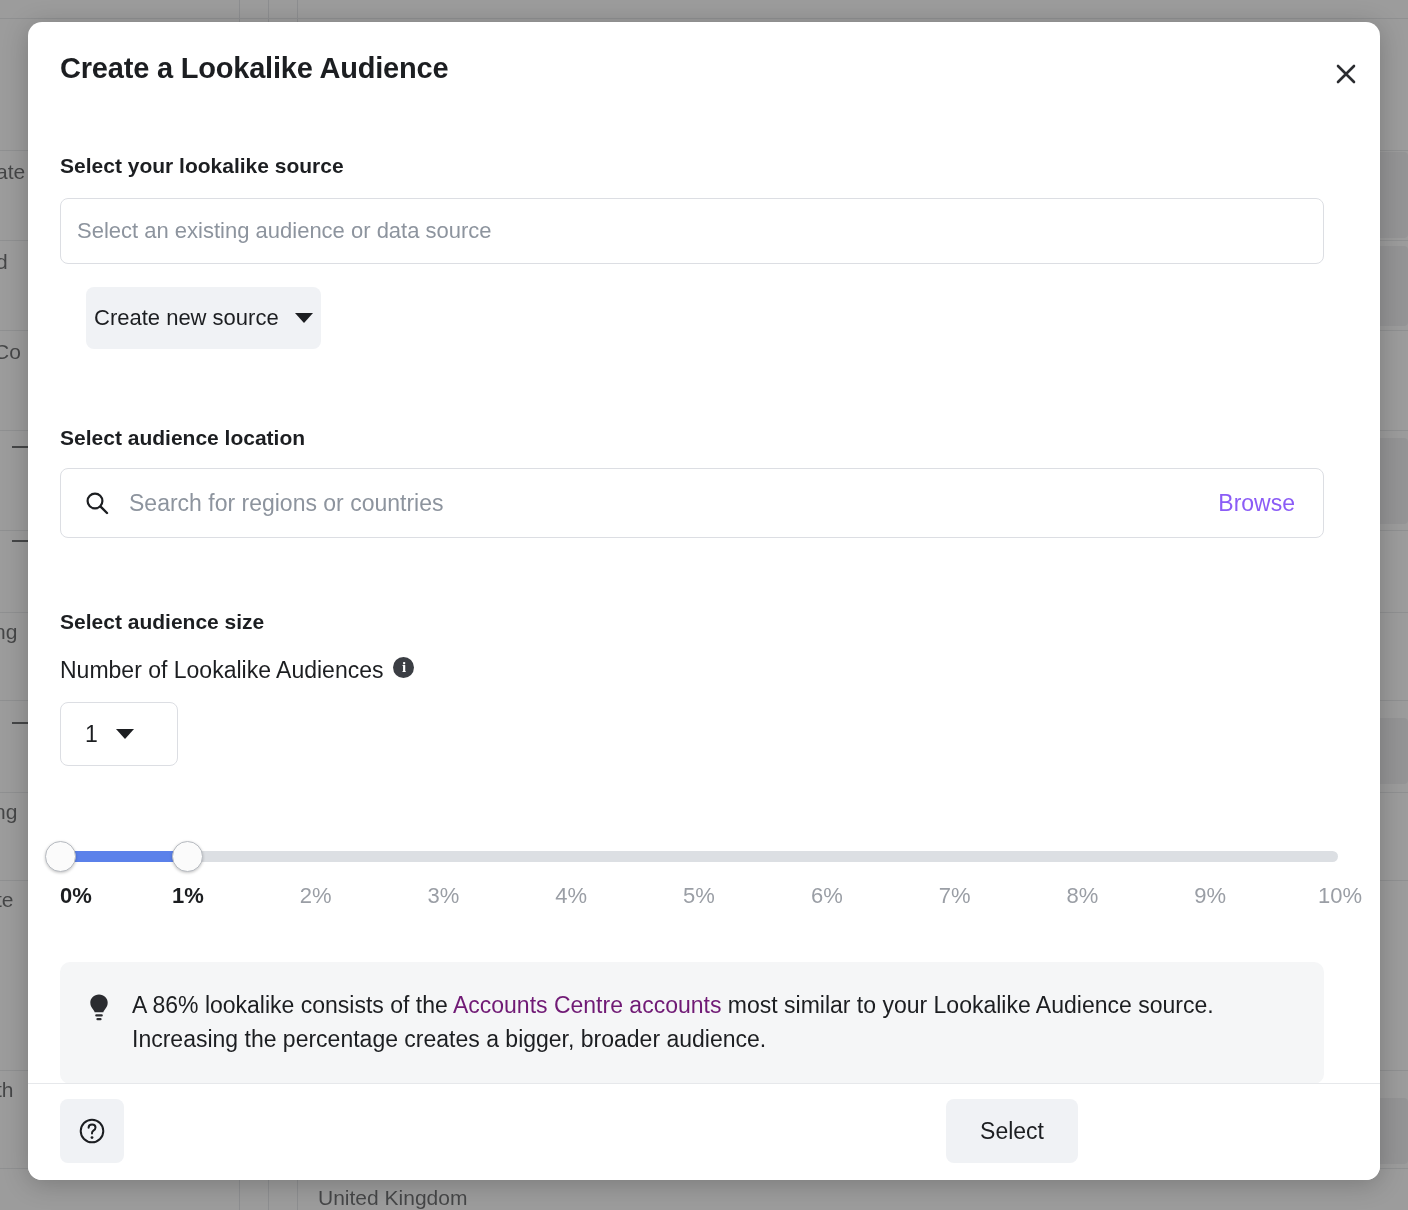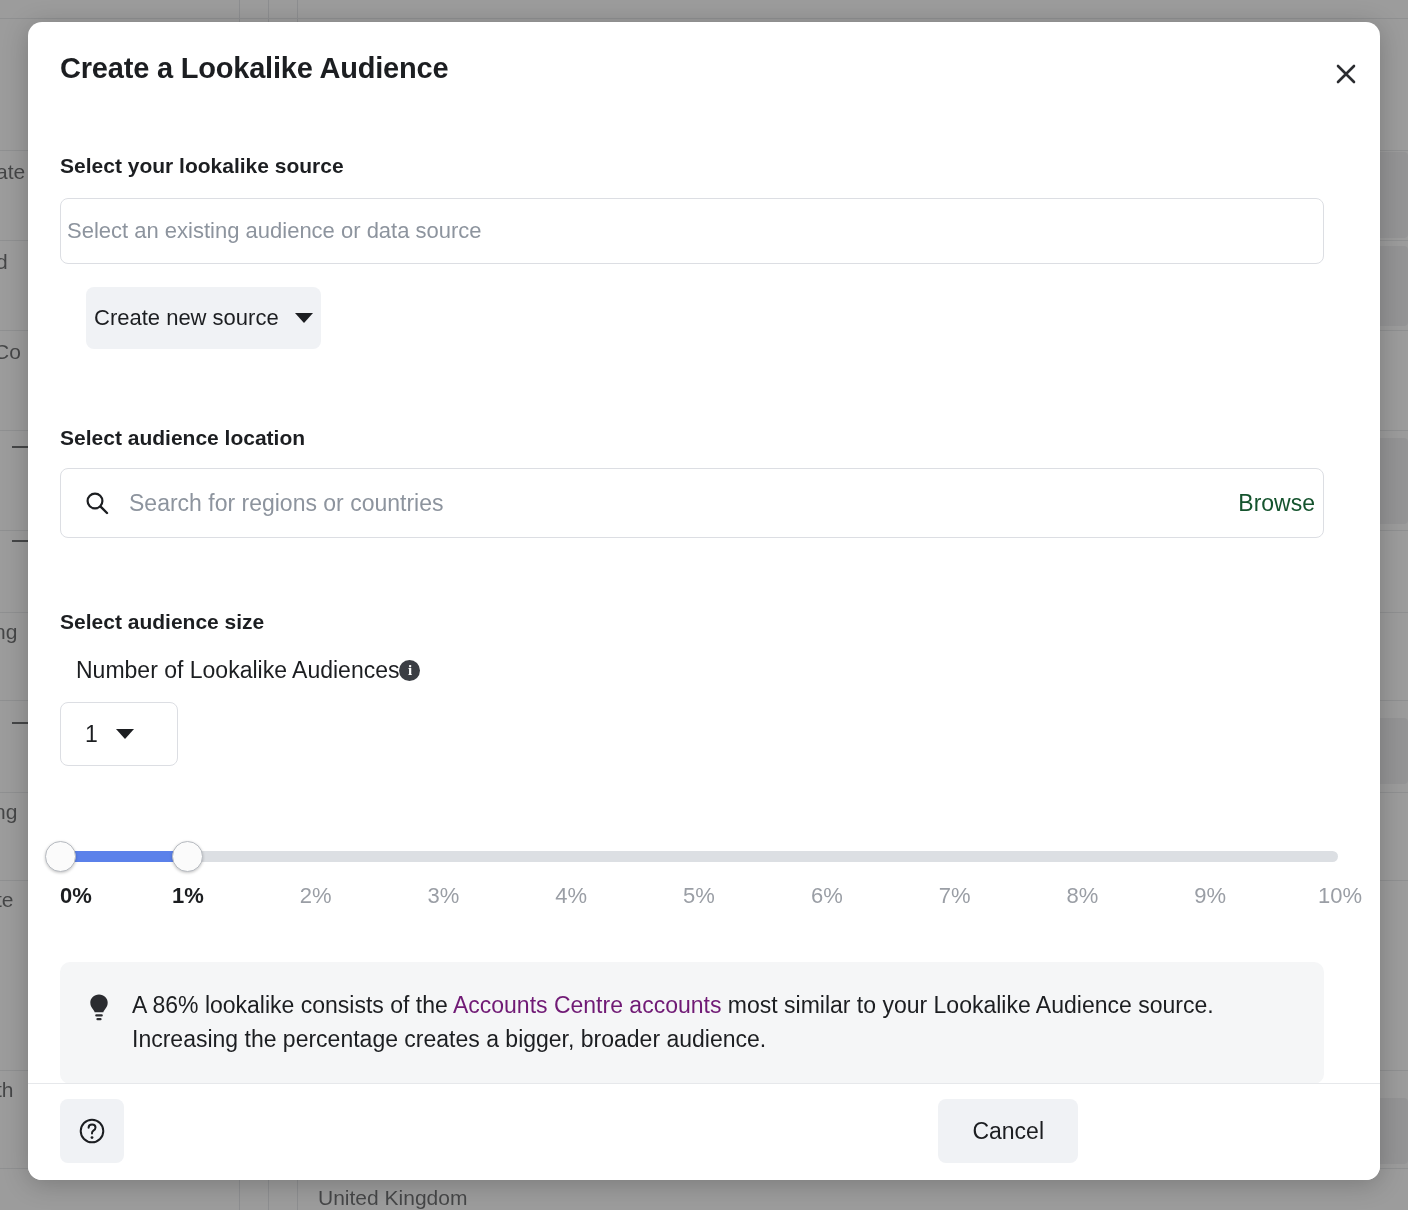--- a/index.html
+++ b/index.html
@@ -141,21 +141,21 @@
     left: 32px;
     width: 1264px;
     height: 66px;
     box-sizing: border-box;
     border: 1px solid #dcdee3;
     border-radius: 8px;
     background: #ffffff;
     font-family: "Liberation Sans", sans-serif;
     font-size: 22px;
     color: #4d7c0f;
-    padding: 0 6px;
+    padding: 0 16px;
     outline: none;
   }
   .text-input::placeholder { color: #8d949e; }
 
   .pill-btn {
     position: absolute;
     height: 62px;
     border: none;
     border-radius: 8px;
     background: #f0f2f5;
@@ -203,32 +203,34 @@
     color: #1c1e21;
     margin-left: 16px;
   }
   .search-input::placeholder { color: #8d949e; }
   .browse-btn {
     flex: 0 0 auto;
     border: none;
     background: transparent;
     font-family: "Liberation Sans", sans-serif;
     font-size: 23px;
-    color: #14532d;
+    color: #8b5cf6;
+    margin-right: 20px;
     cursor: pointer;
     padding: 6px 8px;
   }
 
   .sub-label {
     position: absolute;
-    left: 48px;
-    font-size: 23px;
-    color: #1c1e21;
-    display: flex;
-    align-items: center;
+    left: 32px;
+    font-size: 23px;
+    color: #1c1e21;
+    display: flex;
+    align-items: flex-start;
+    gap: 10px;
   }
   .info-dot {
     display: inline-flex;
     align-items: center;
     justify-content: center;
     width: 21px;
     height: 21px;
     border-radius: 50%;
     background: #3b3e44;
     color: #ffffff;
@@ -512,17 +514,17 @@
     </div>
 
     <div class="modal-footer">
       <button class="help-btn">
         <svg width="30" height="30" viewBox="0 0 30 30" aria-hidden="true">
           <circle cx="15" cy="15" r="11.3" fill="none" stroke="#1c1e21" stroke-width="2"></circle>
           <path d="M11.6 11.7 c0-1.9 1.6-3.2 3.5-3.2 c2 0 3.4 1.2 3.4 3 c0 1.6-0.9 2.3-2.1 3.1 c-1 0.7-1.4 1.3-1.4 2.4 v0.5" fill="none" stroke="#1c1e21" stroke-width="2" stroke-linecap="round"></path>
           <circle cx="15" cy="21.6" r="1.4" fill="#1c1e21"></circle>
         </svg>
       </button>
-      <button class="cancel-btn">Cancel</button>
+      <button class="cancel-btn">Select</button>
     </div>
 
   </div>
 </div>
 
 </body></html>

